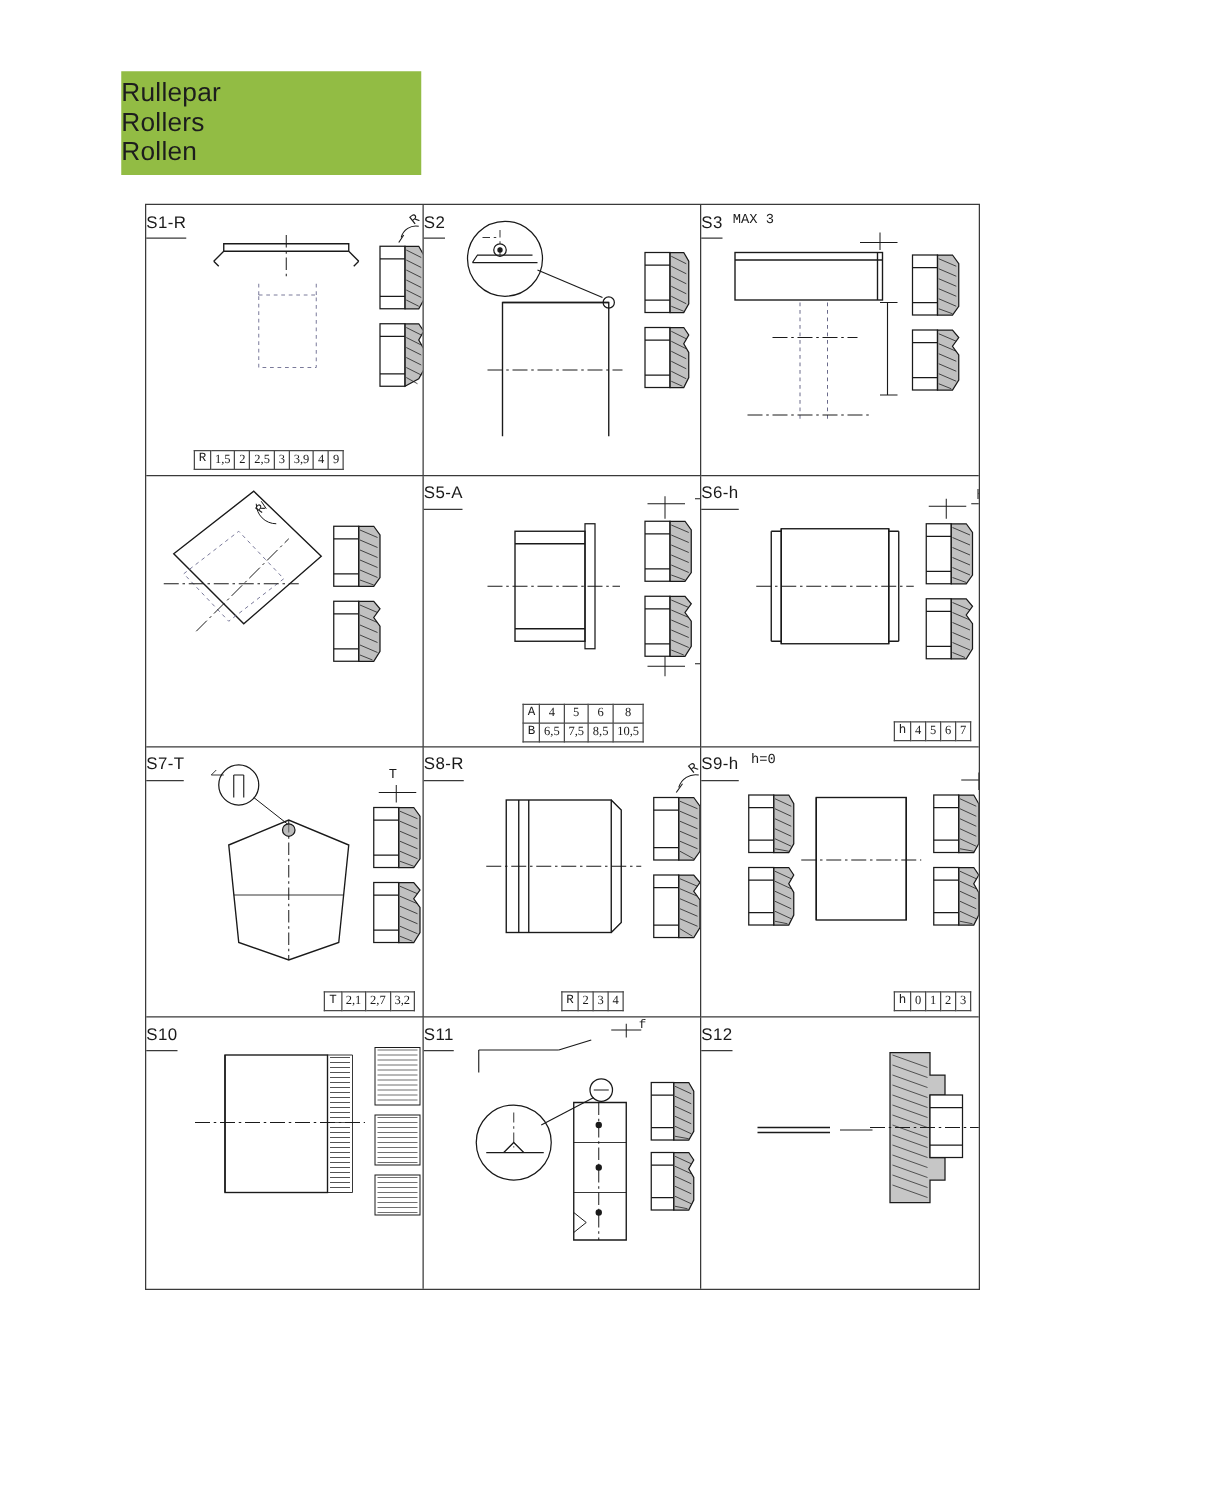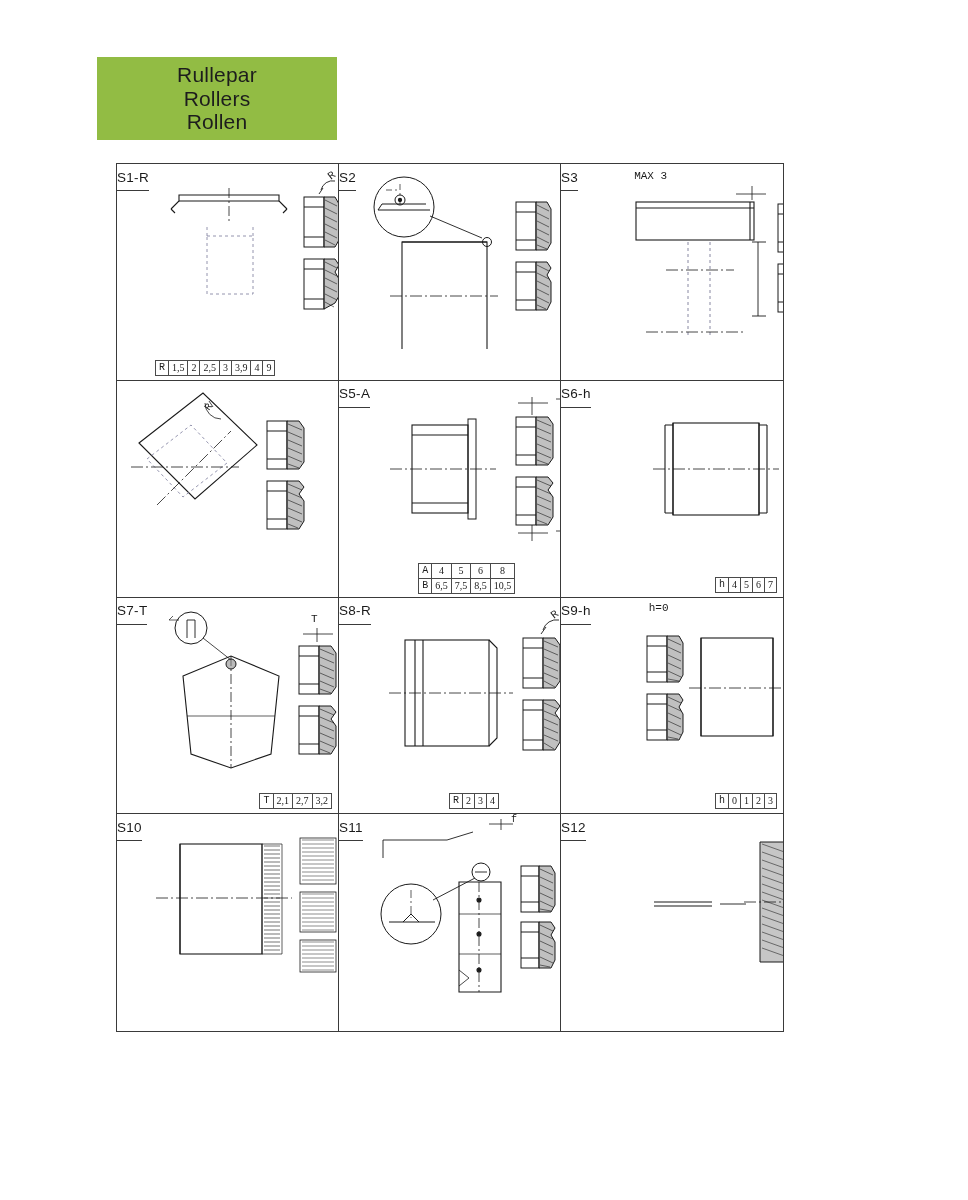--- a/index.html
+++ b/index.html
@@ -19,21 +19,20 @@
   
   #title-block {
     position: absolute;
     left: 97px;
     top: 57px;
     width: 240px;
     height: 83px;
     background: #92bc44;
     display: flex;
     flex-direction: column;
-    align-items: center;
     justify-content: center;
     line-height: 1.12;
   }
   #title-block .tline {
     font-size: 21px;
     color: #1d1d1d;
     letter-spacing: 0.2px;
   }
 
   
@@ -50,21 +49,21 @@
     grid-template-rows: repeat(4, 1fr);
   }
   .cell {
     border-right: 1.3px solid #3a3a3a;
     border-bottom: 1.3px solid #3a3a3a;
     box-sizing: border-box;
     position: relative;
     display: flex;
     flex-direction: row;
   }
-  .cell.col3 { border-right: none; gap: 48px; }
+  .cell.col3 { border-right: none; }
   .cell.row4 { border-bottom: none; }
 
   .cell-header {
     height: 26px;
     border-bottom: 1.3px solid #3a3a3a;
     display: flex;
     align-items: center;
     justify-content: center;
     font-size: 13.5px;
     letter-spacing: 0.3px;

